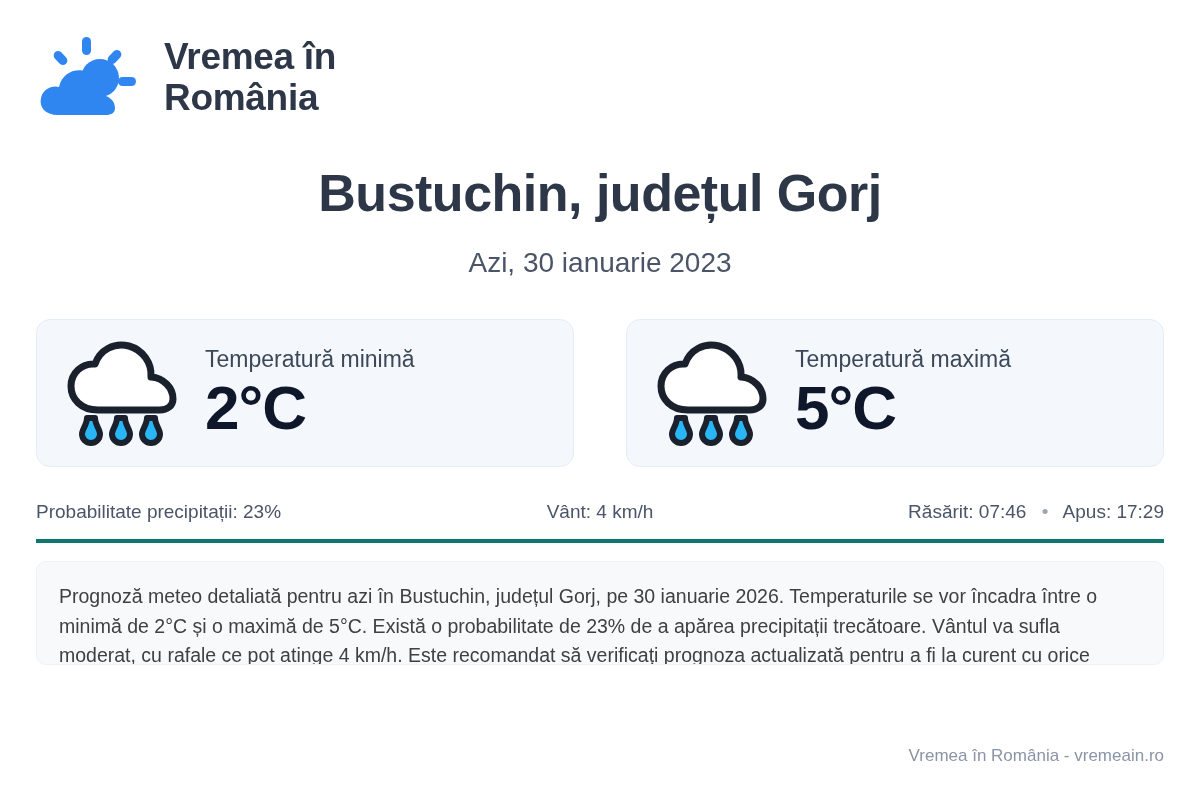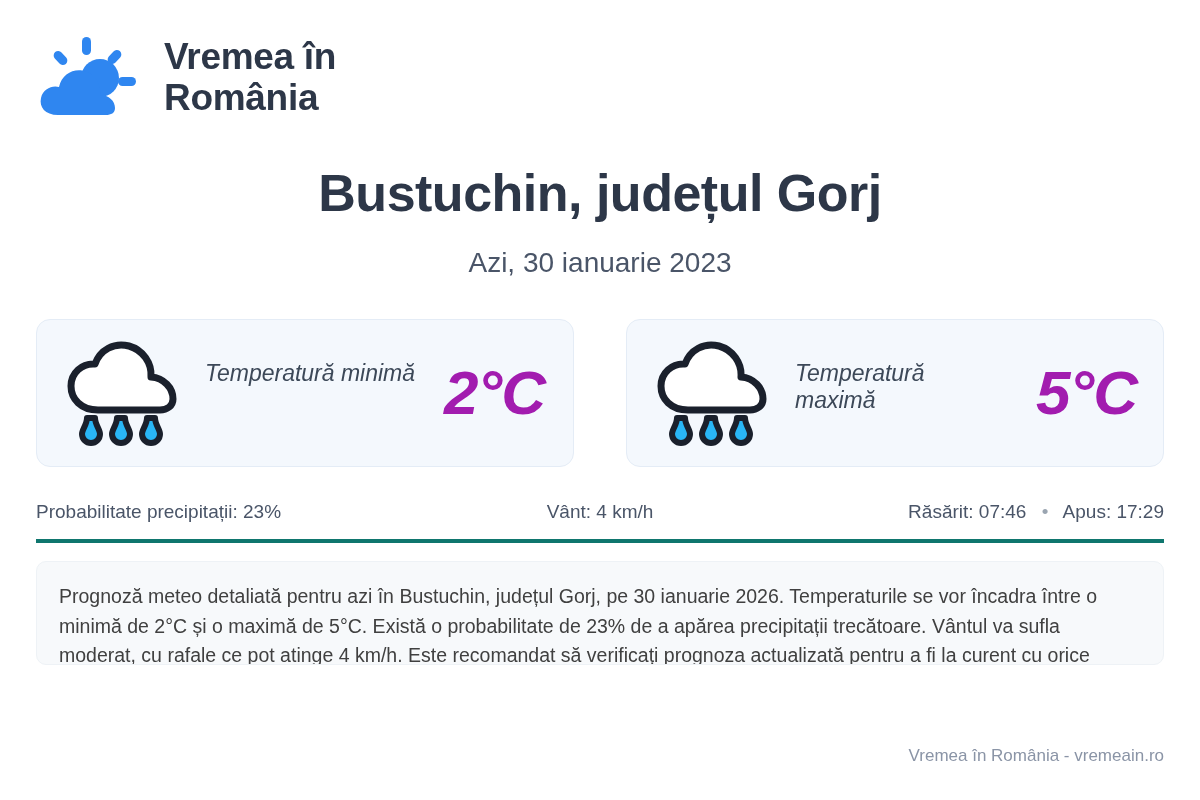--- a/index.html
+++ b/index.html
@@ -79,35 +79,34 @@
     gap: 22px;
   }
   .temp-icon {
     width: 120px;
     height: 110px;
     flex: 0 0 120px;
     position: relative;
   }
   .temp-text {
     display: flex;
+    flex-direction: column;
     justify-content: center;
-    font-style: italic;
   }
   .temp-label {
     font-size: 23px;
     color: #3c4858;
     margin-bottom: 2px;
   }
   .temp-value {
     font-size: 62px;
     font-weight: bold;
-    color: #a21caf;
+    color: #0f172a;
     line-height: 1.05;
     letter-spacing: -1px;
-    margin-left: 29px;
   }
 
   
   .stats-row {
     display: flex;
     align-items: flex-end;
     margin-top: 34px;
     padding-bottom: 16px;
     border-bottom: 4px solid #0f766e;
     font-size: 19px;

